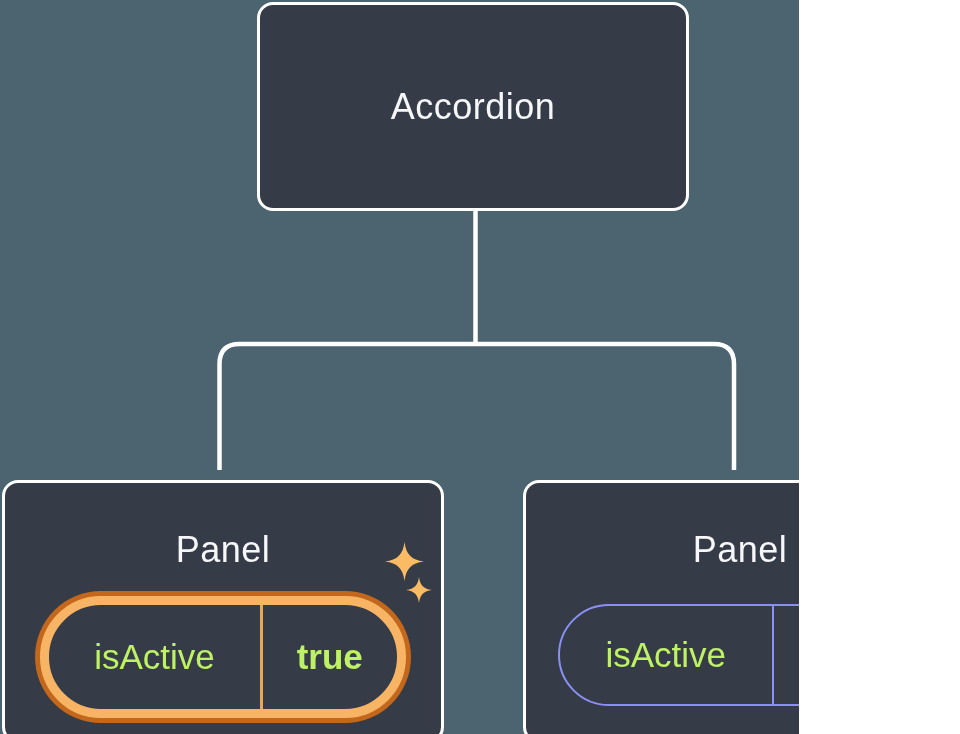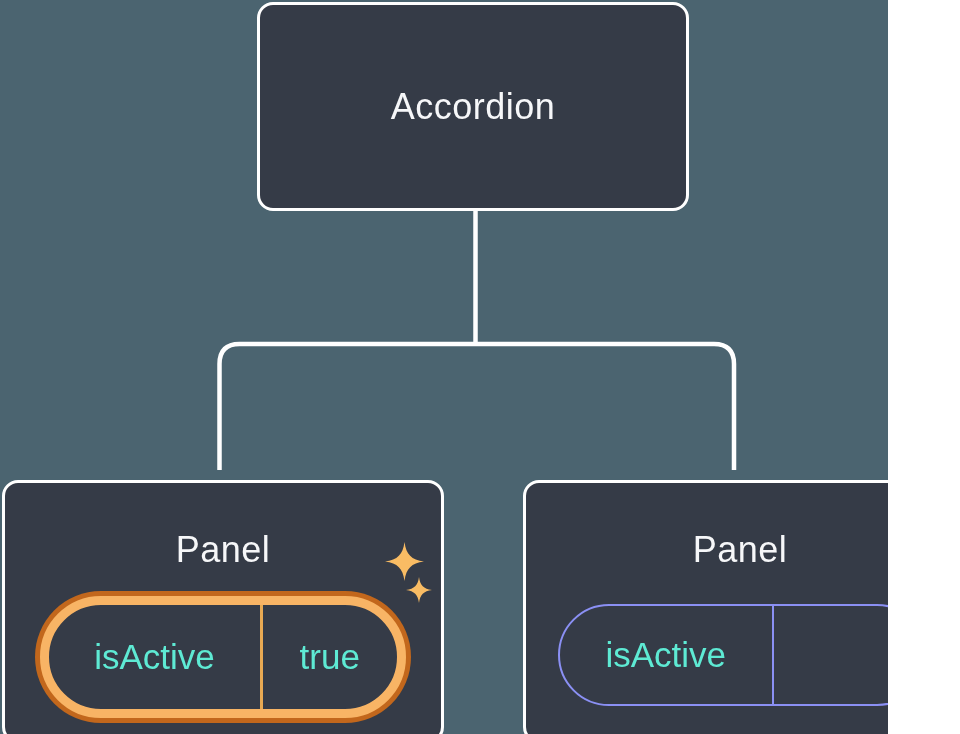--- a/index.html
+++ b/index.html
@@ -2,21 +2,21 @@
 <html><head>
 <meta charset="utf-8">
 <style>
   html, body {
     margin: 0;
     padding: 0;
     font-family: "Liberation Sans", sans-serif;
   }
   .canvas {
     position: relative;
-    width: 888px;
+    width: 799px;
     height: 734px;
     background: #4B6470;
     overflow: hidden;
   }
   .connector-svg {
     position: absolute;
     inset: 0;
     width: 960px;
     height: 734px;
     pointer-events: none;
@@ -96,25 +96,25 @@
     align-items: stretch;
   }
   .state-pill .divider {
     width: 2.5px;
     background: #8B90F4;
   }
   .seg {
     display: flex;
     align-items: center;
     justify-content: center;
-    color: #5eead4;
+    color: #bef264;
     font-size: 35px;
   }
   .seg-key-hl   { width: 211px; }
-  .seg-val-hl   { flex: 1; font-weight: 400; }
+  .seg-val-hl   { flex: 1; font-weight: 700; }
   .seg-key      { width: 211.5px; }
   .seg-val      { flex: 1; }
   .sparkle {
     position: absolute;
     pointer-events: none;
   }
   .sparkle-large { left: 385px; top: 542px; width: 39px; height: 39px; }
   .sparkle-small { left: 406px; top: 577px; width: 26px; height: 26px; }
 </style>
 </head>

